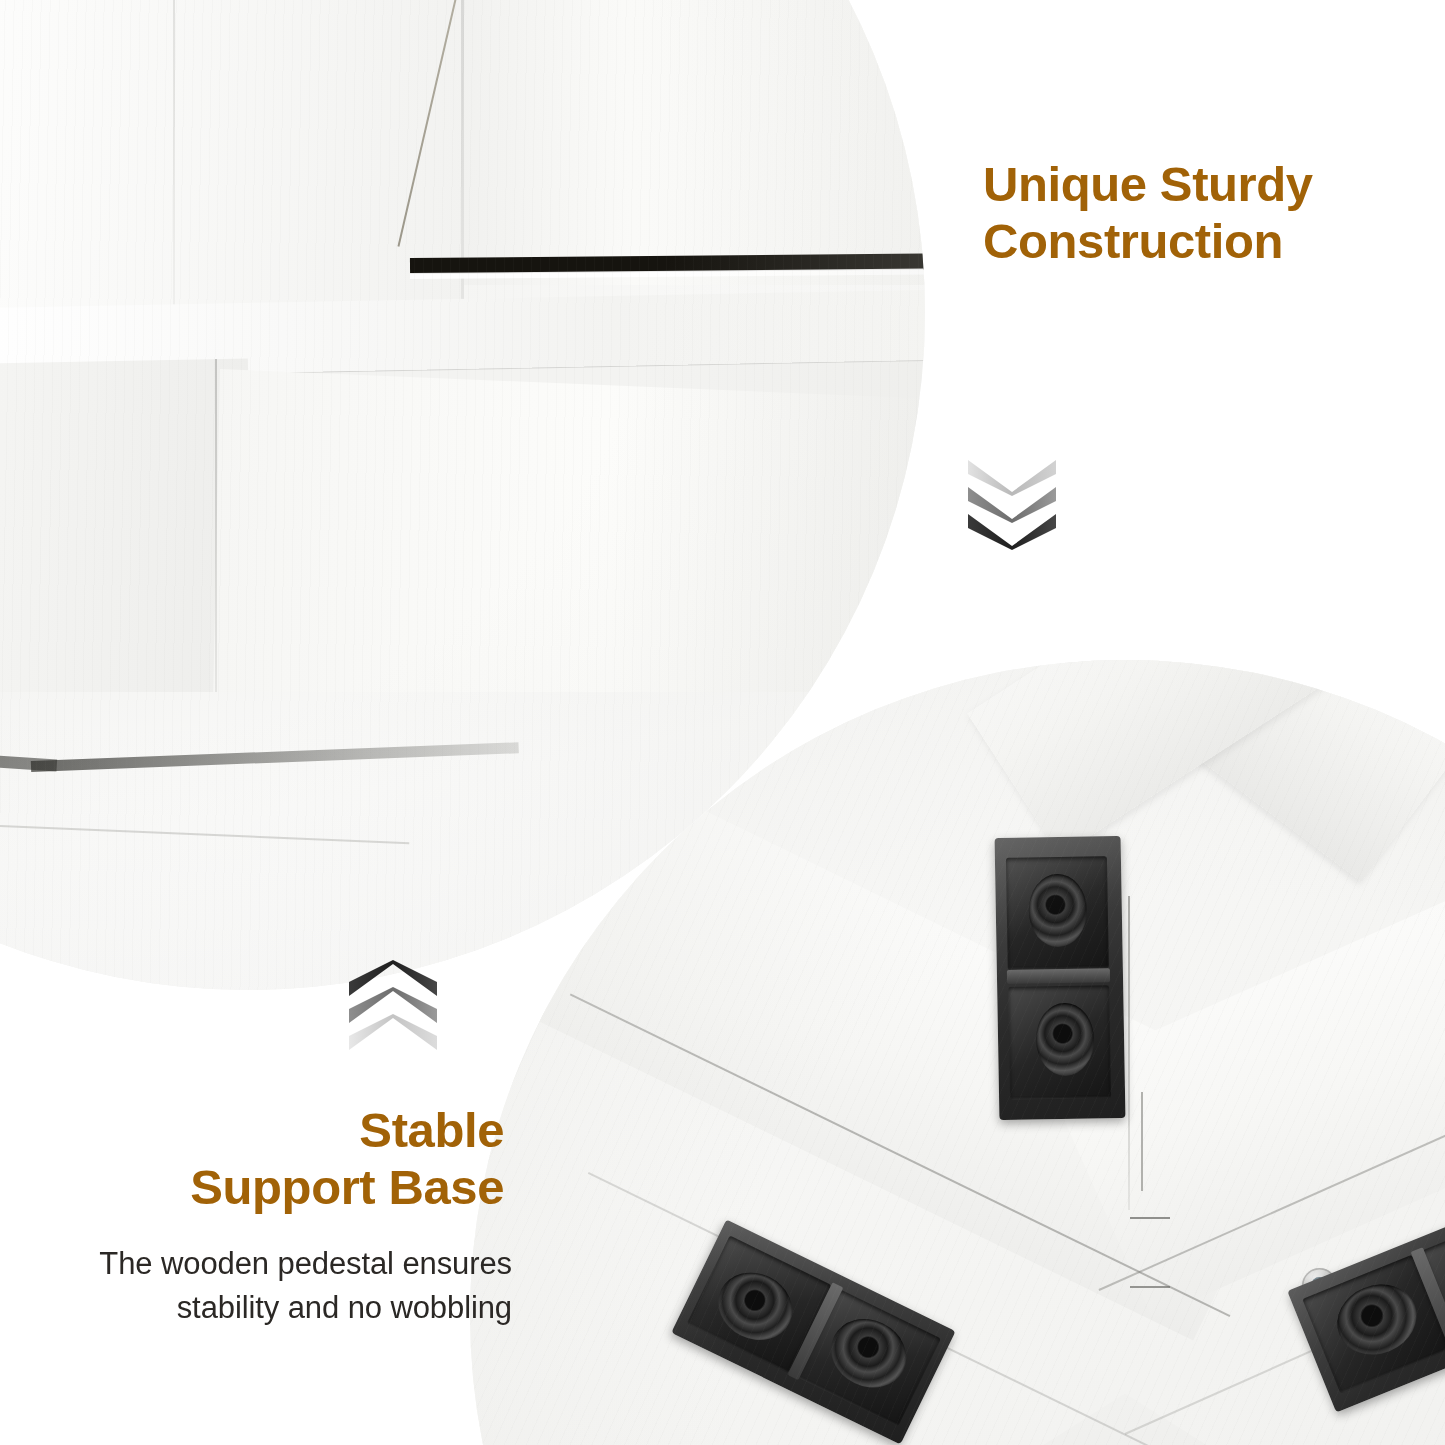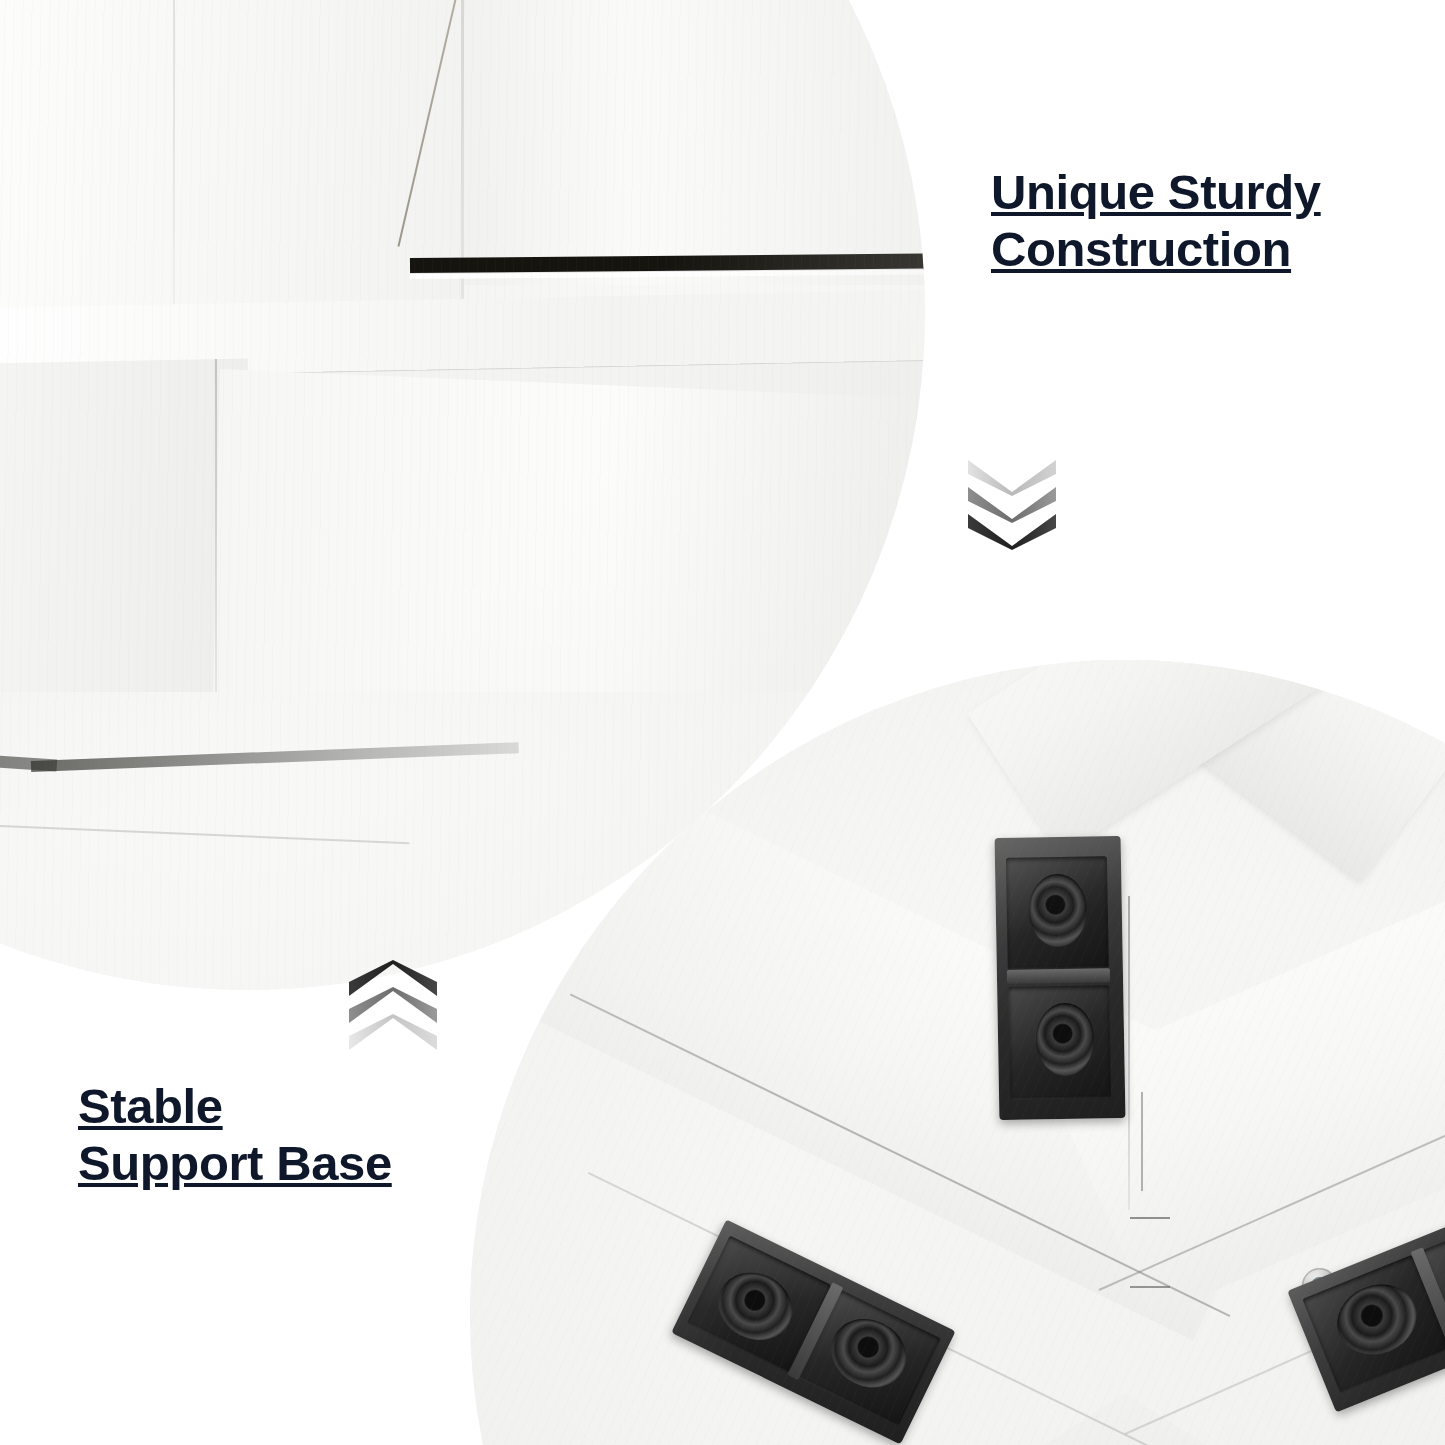--- a/index.html
+++ b/index.html
@@ -411,31 +411,30 @@
         rgba(150,150,146,.09) 0px,
         rgba(150,150,146,.09) 1px,
         rgba(255,255,255,0) 1px,
         rgba(255,255,255,0) 10px);
   }
 
   
   .text-block { position: absolute; }
 
   #block-top    { left: 975px;  top: 148px;  width: 430px; }
-  #block-bottom { left: 62px;   top: 1062px; width: 450px; }
+  #block-bottom { left: 62px;   top: 1094px; width: 450px; text-align: right; }
 
   .heading {
     font-size: 49px;
     font-weight: 700;
     line-height: 1.17;
     letter-spacing: -0.4px;
-    color: #0f172a;
-    margin: 16px;
+    color: #a16207;
+    margin: 8px;
     white-space: pre-line;
-    text-decoration: underline;
   }
   .body-text {
     font-size: 31px;
     font-weight: 400;
     line-height: 1.42;
     letter-spacing: -0.1px;
     color: #2b2825;
     margin: 25px 0 0 0;
   }
 
@@ -569,20 +568,21 @@
           <stop offset="100%" stop-color="#474747"></stop>
         </linearGradient>
       </defs>
       <path d="M2 2 L46 34 L90 2 L90 16 L46 38 L2 16 Z" fill="url(#gdD)"></path>
     </svg>
   </div>
 
   <div class="text-block" id="block-bottom">
     <h2 class="heading">Stable
 Support Base</h2>
+    <p class="body-text">The wooden pedestal ensures stability and no wobbling</p>
   </div>
 
   <div class="chevrons" id="chevrons-up">
     <svg class="chev" width="92" height="40" viewBox="0 0 92 40">
       <defs>
         <linearGradient id="guD" x1="0" y1="0" x2="1" y2="0">
           <stop offset="0%" stop-color="#3a3a3a"></stop>
           <stop offset="50%" stop-color="#1f1f1f"></stop>
           <stop offset="100%" stop-color="#474747"></stop>
         </linearGradient>

